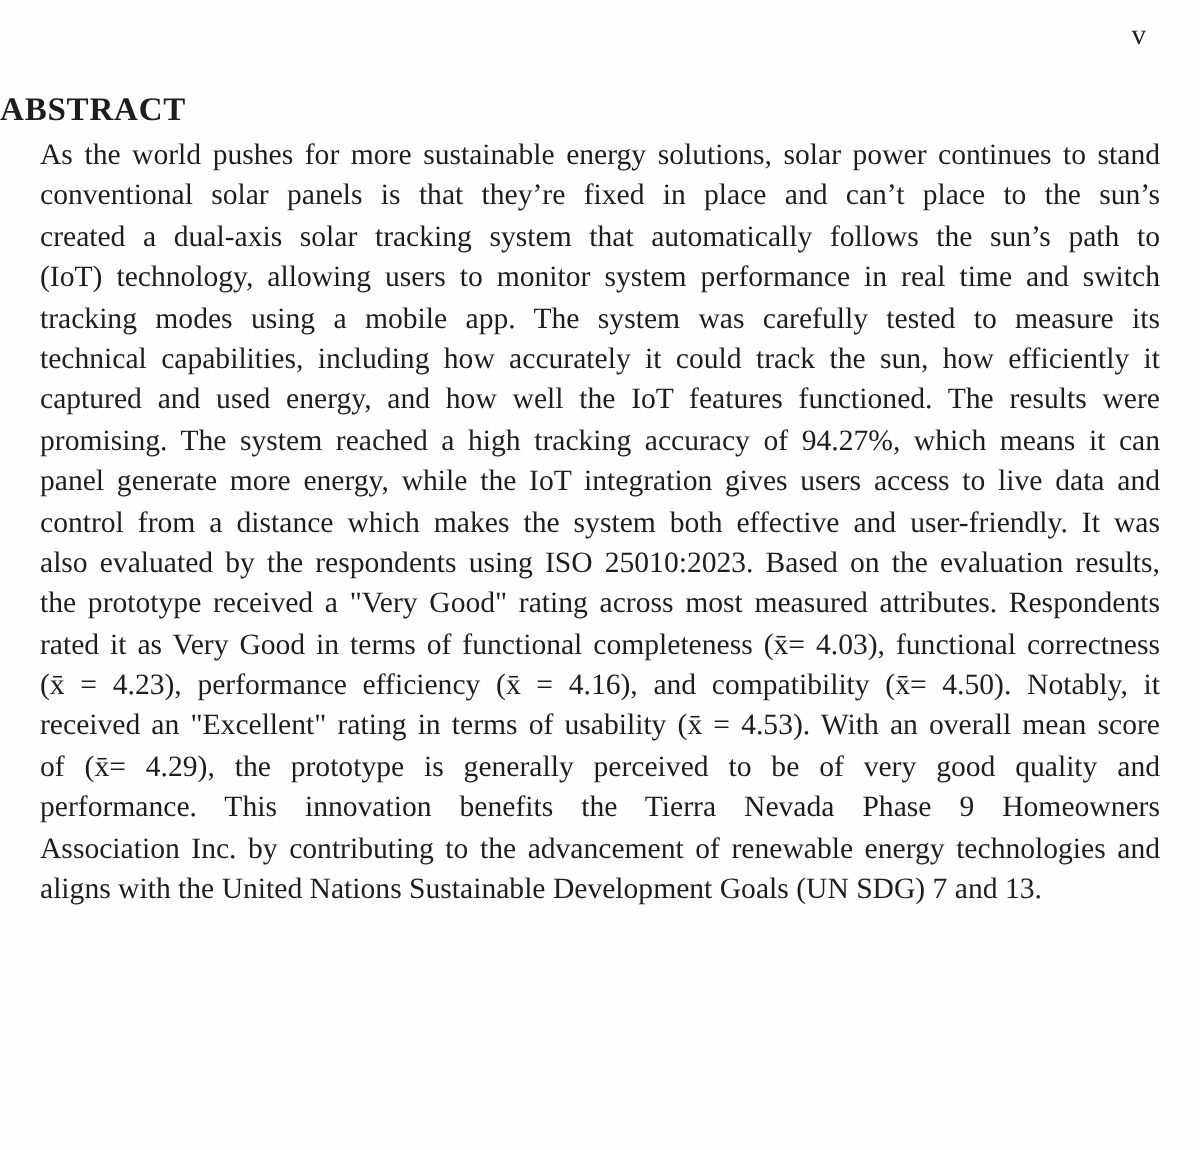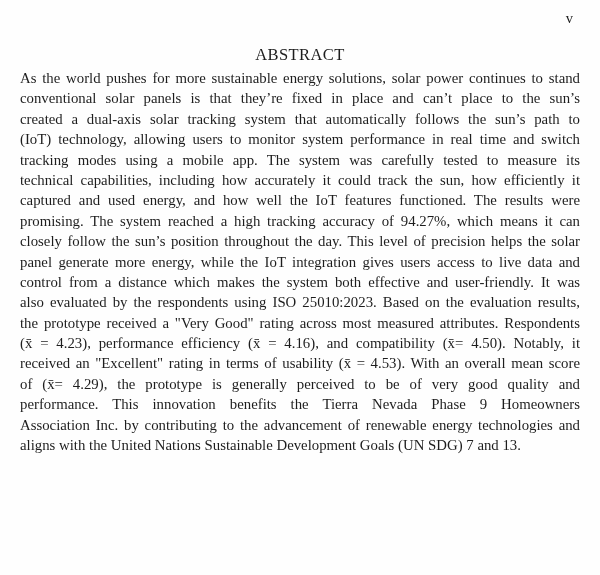--- a/index.html
+++ b/index.html
@@ -22,23 +22,23 @@
     right: 27px;
     font-size: 14.5px;
     line-height: 18px;
   }
   .heading {
     position: absolute;
     top: 45px;
     left: 0;
     width: 100%;
     margin: 0;
-    text-align: center;
+    text-align: left;
     font-size: 16.5px;
-    font-weight: normal;
+    font-weight: bold;
     letter-spacing: 0.4px;
   }
   .body-text {
     position: absolute;
     top: 68px;
     left: 20px;
     width: 560px;
     font-size: 14.8px;
     line-height: 20.4px;
   }
@@ -66,25 +66,25 @@
 
   <div class="body-text">
       <div class="line">As the world pushes for more sustainable energy solutions, solar power continues to stand</div>
       <div class="line">conventional solar panels is that they’re fixed in place and can’t place to the sun’s</div>
       <div class="line">created a dual-axis solar tracking system that automatically follows the sun’s path to</div>
       <div class="line">(IoT) technology, allowing users to monitor system performance in real time and switch</div>
       <div class="line">tracking modes using a mobile app. The system was carefully tested to measure its</div>
       <div class="line">technical capabilities, including how accurately it could track the sun, how efficiently it</div>
       <div class="line">captured and used energy, and how well the IoT features functioned. The results were</div>
       <div class="line">promising. The system reached a high tracking accuracy of 94.27%, which means it can</div>
-      <div class="line">closely follow the sun’s position throughout the day. This level of precision helps the solar</div>
       <div class="line">panel generate more energy, while the IoT integration gives users access to live data and</div>
       <div class="line">control from a distance which makes the system both effective and user-friendly. It was</div>
       <div class="line">also evaluated by the respondents using ISO 25010:2023. Based on the evaluation results,</div>
       <div class="line">the prototype received a "Very Good" rating across most measured attributes. Respondents</div>
+      <div class="line">rated it as Very Good in terms of functional completeness (x̄= 4.03), functional correctness</div>
       <div class="line">(x̄ = 4.23), performance efficiency (x̄ = 4.16), and compatibility (x̄= 4.50). Notably, it</div>
       <div class="line">received an "Excellent" rating in terms of usability (x̄ = 4.53). With an overall mean score</div>
       <div class="line">of (x̄= 4.29), the prototype is generally perceived to be of very good quality and</div>
       <div class="line">performance. This innovation benefits the Tierra Nevada Phase 9 Homeowners</div>
       <div class="line">Association Inc. by contributing to the advancement of renewable energy technologies and</div>
       <div class="line">aligns with the United Nations Sustainable Development Goals (UN SDG) 7 and 13.</div>
     </div>
 </div>
 
 </body></html>

